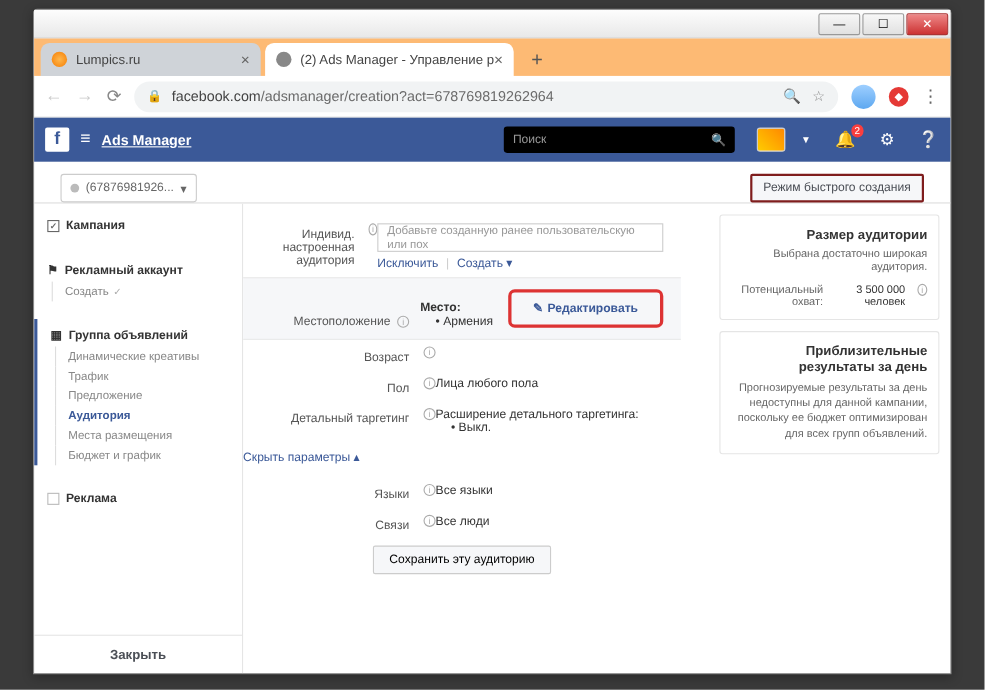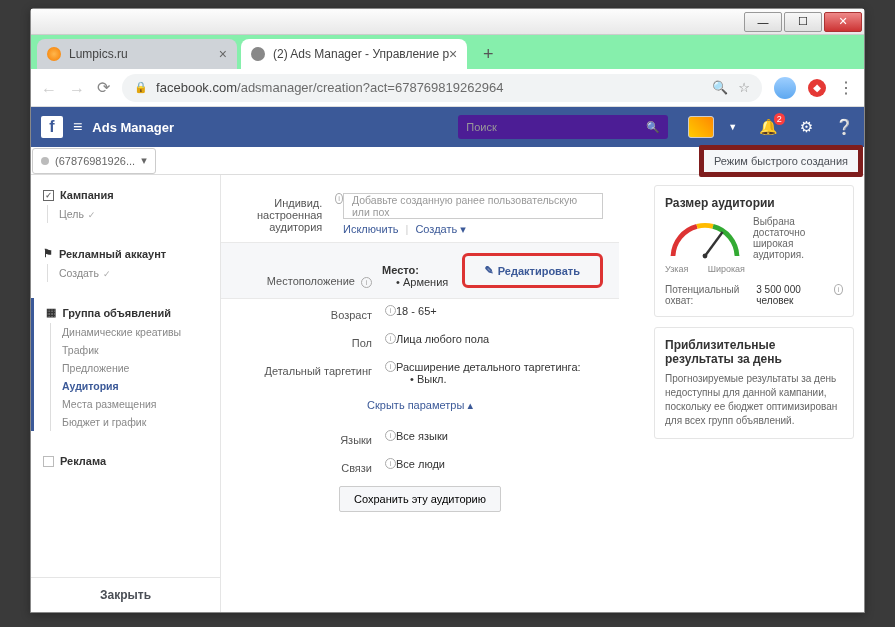--- a/index.html
+++ b/index.html
@@ -4,21 +4,21 @@
 <style>
 * { box-sizing: border-box; margin: 0; padding: 0; font-family: "Segoe UI", Helvetica, Arial, sans-serif; }
 body { background: #3a3a3a; width: 895px; height: 627px; overflow: hidden; position: relative; }
 
 .window { position: absolute; top: 8px; left: 30px; width: 835px; height: 605px; background: #fff; border: 1px solid #888; border-radius: 4px 4px 0 0; box-shadow: 0 2px 10px rgba(0,0,0,.3); display: flex; flex-direction: column; }
 
 .win-title { height: 26px; background: linear-gradient(#fdfdfd,#e8e8e8); border-bottom: 1px solid #ccc; display: flex; justify-content: flex-end; align-items: center; padding: 0 2px; }
 .win-btn { width: 38px; height: 20px; margin-left: 2px; border: 1px solid #999; border-radius: 2px; display: flex; align-items: center; justify-content: center; font-size: 11px; background: linear-gradient(#f7f7f7,#e1e1e1); }
 .win-close { background: linear-gradient(#e88,#c33); color: #fff; border-color: #a33; }
 
-.tab-strip { height: 34px; background: #86efac; display: flex; align-items: flex-end; padding: 0 6px; }
+.tab-strip { height: 34px; background: #fdba74; display: flex; align-items: flex-end; padding: 0 6px; }
 .tab { height: 30px; background: #fff; border-radius: 8px 8px 0 0; display: flex; align-items: center; padding: 0 10px; font-size: 12px; color: #444; min-width: 200px; margin-right: 4px; position: relative; }
 .tab.inactive { background: #cfd3d8; }
 .tab .fav { width: 14px; height: 14px; border-radius: 50%; margin-right: 8px; }
 .fav-orange { background: radial-gradient(circle,#ffb74d,#f57c00); }
 .fav-gray { background: #888; border-radius: 2px; }
 .tab .close { margin-left: auto; color: #666; font-size: 14px; }
 .new-tab { width: 26px; height: 26px; border-radius: 50%; display: flex; align-items: center; justify-content: center; font-size: 18px; color: #555; margin-left: 4px; margin-bottom: 2px; }
 
 .addr-bar { height: 38px; display: flex; align-items: center; padding: 0 10px; gap: 12px; border-bottom: 1px solid #ddd; }
 .nav-ico { color: #888; font-size: 16px; }
@@ -28,33 +28,33 @@
 .url-box .url-host { color: #444; }
 .url-right { display: flex; gap: 10px; align-items: center; margin-left: auto; color: #888; }
 .addr-ext { display: flex; gap: 12px; align-items: center; }
 .ext-avatar { width: 22px; height: 22px; border-radius: 50%; background: linear-gradient(#9ecfff,#5ea8f0); }
 .ext-red { width: 18px; height: 18px; border-radius: 50%; background: #e53935; display: flex; align-items: center; justify-content: center; color: #fff; font-size: 10px; }
 .kebab { color: #666; font-size: 16px; }
 
 .fb-header { height: 40px; background: #3b5998; display: flex; align-items: center; padding: 0 10px; gap: 10px; color: #fff; }
 .fb-logo { width: 22px; height: 22px; background: #fff; color: #3b5998; font-weight: bold; display: flex; align-items: center; justify-content: center; font-size: 16px; border-radius: 2px; }
 .burger { font-size: 16px; }
-.fb-title { font-size: 13px; font-weight: 600; }
-.fb-search { margin-left: auto; width: 210px; height: 24px; background: #4c1d95; border-radius: 3px; display: flex; align-items: center; padding: 0 8px; font-size: 11px; color: #999; }
+.fb-title { font-size: 13px; font-weight: 600; text-decoration: underline; }
+.fb-search { margin-left: auto; width: 210px; height: 24px; background: #000000; border-radius: 3px; display: flex; align-items: center; padding: 0 8px; font-size: 11px; color: #999; }
 .fb-search .q { margin-left: auto; color: #888; }
 .fb-acct { width: 26px; height: 22px; background: #fff; border-radius: 3px; margin-left: 10px; border: 1px solid #ccc; background-image: linear-gradient(45deg,#fc0,#f80); }
 .dd { font-size: 9px; margin-left: 4px; }
 .fb-ico { position: relative; font-size: 15px; margin-left: 12px; }
 .badge { position: absolute; top: -5px; right: -7px; background: #fa3e3e; color: #fff; font-size: 9px; border-radius: 7px; padding: 0 3px; line-height: 12px; }
 .gear, .help { margin-left: 12px; font-size: 15px; }
 
-.sub-bar { height: 28px; border-bottom: 1px solid #ddd; display: flex; align-items: center; padding: 0 1px; }
+.sub-bar { height: 38px; border-bottom: 1px solid #ddd; display: flex; align-items: flex-end; padding: 0 24px; }
 .acct-chip { height: 26px; border: 1px solid #ccc; border-radius: 3px; display: flex; align-items: center; padding: 0 8px; font-size: 11px; color: #666; gap: 6px; }
 .acct-chip .dot { width: 8px; height: 8px; border-radius: 50%; background: #bbb; }
-.quick-btn { margin-left: auto; border: 5px solid #7f1d1d; background: #f6f7f9; padding: 5px 10px; font-size: 11px; border-radius: 2px; color: #4b4f56; }
+.quick-btn { margin-left: auto; border: 2px solid #7f1d1d; background: #f6f7f9; padding: 5px 10px; font-size: 11px; border-radius: 2px; color: #4b4f56; }
 
 .content { flex: 1; display: flex; overflow: hidden; }
 
 .left-nav { width: 190px; border-right: 1px solid #e5e5e5; font-size: 11px; color: #4b4f56; display: flex; flex-direction: column; }
 .nav-body { flex: 1; overflow: auto; padding: 6px 0; }
 .sec-head { padding: 8px 12px 4px; display: flex; align-items: center; gap: 6px; font-weight: 600; color: #333; }
 .sec-head .ico { font-size: 11px; }
 .check-ico { width: 11px; height: 11px; border: 1px solid #666; display: inline-flex; align-items: center; justify-content: center; font-size: 8px; color: #666; }
 .sub-item { padding: 3px 12px 3px 28px; color: #888; font-size: 10.5px; position: relative; }
 .sub-item::before { content: ""; position: absolute; left: 16px; top: 0; bottom: 0; width: 1px; background: #ddd; }
@@ -75,26 +75,26 @@
 .link-row a { color: #3b5998; text-decoration: none; }
 .sep { color: #ccc; margin: 0 4px; }
 
 .loc-row { background: #f6f7f9; border-top: 1px solid #e9e9e9; border-bottom: 1px solid #e9e9e9; padding: 10px 16px; display: flex; align-items: flex-end; position: relative; }
 .loc-content { flex: 1; font-size: 11px; }
 .loc-content b { font-size: 11px; }
 .bullet { margin-left: 14px; }
 .edit-btn { color: #3b5998; font-size: 11px; font-weight: 600; display: flex; align-items: center; gap: 4px; border: 3px solid #d33; border-radius: 6px; padding: 8px 20px; }
 .pen { font-size: 11px; }
 
-.hide-params { text-align: center; font-size: 11px; padding: 8px 0 12px; }
+.hide-params { font-size: 11px; padding: 8px 0 12px; }
 .hide-params a { color: #3b5998; text-decoration: none; }
 
 .save-btn { display: block; margin: 6px auto; border: 1px solid #ccc; background: #f6f7f9; padding: 6px 14px; font-size: 11px; border-radius: 2px; }
 
-.right-col { width: 220px; padding: 0; font-size: 11px; color: #333; overflow: auto; }
+.right-col { width: 220px; padding: 0; font-size: 11px; color: #333; overflow: auto; text-align: right; }
 .panel { border: 1px solid #e5e5e5; border-radius: 3px; margin: 10px 10px 0; padding: 10px; }
 .panel h4 { font-size: 12px; font-weight: 600; margin-bottom: 6px; }
 .gauge { width: 80px; height: 40px; position: relative; margin: 4px 0; }
 .gauge svg { width: 100%; height: 100%; }
 .gauge-labels { display: flex; justify-content: space-between; font-size: 9px; color: #888; width: 80px; }
 .aud-row { display: flex; gap: 8px; }
 .aud-txt { font-size: 10px; color: #666; flex: 1; }
 .reach-row { display: flex; font-size: 10px; color: #666; margin-top: 10px; gap: 8px; align-items: flex-start; }
 .reach-row .num { color: #333; font-weight: 400; }
 .panel p { font-size: 10px; color: #666; line-height: 1.4; }
@@ -168,21 +168,20 @@
   </div>
 
   <div class="content">
 
     <div class="left-nav">
       <div class="nav-body">
         <div class="sec-head">
           <span class="check-ico">✓</span>
           <span>Кампания</span>
         </div>
-        <div class="sub-item tick">Цель</div>
         <div class="sec-spacer"></div>
 
         <div class="sec-head">
           <span class="ico">⚑</span>
           <span>Рекламный аккаунт</span>
         </div>
         <div class="sub-item tick">Создать</div>
         <div class="sec-spacer"></div>
 
         <div class="sec-active">
@@ -235,21 +234,20 @@
           </div>
           <div class="edit-btn">
             <span class="pen">✎</span>
             <span>Редактировать</span>
           </div>
         </div>
 
         <div class="form-row">
           <div class="form-label">Возраст</div>
           <span class="info">i</span>
-          <div class="form-val">18 - 65+</div>
         </div>
 
         <div class="form-row">
           <div class="form-label">Пол</div>
           <span class="info">i</span>
           <div class="form-val">Лица любого пола</div>
         </div>
 
         <div class="form-row">
           <div class="form-label">Детальный таргетинг</div>
@@ -276,35 +274,20 @@
           <div class="form-val">Все люди</div>
         </div>
 
         <button class="save-btn">Сохранить эту аудиторию</button>
       </div>
 
       <div class="right-col">
         <div class="panel">
           <h4>Размер аудитории</h4>
           <div class="aud-row">
-            <div>
-              <div class="gauge">
-                <svg viewBox="0 0 100 50">
-                  <path d="M10 45 A40 40 0 0 1 40 8" stroke="#d33" stroke-width="6" fill="none"></path>
-                  <path d="M40 8 A40 40 0 0 1 60 8" stroke="#fb0" stroke-width="6" fill="none"></path>
-                  <path d="M60 8 A40 40 0 0 1 90 45" stroke="#3a3" stroke-width="6" fill="none"></path>
-                  <line x1="50" y1="45" x2="72" y2="15" stroke="#333" stroke-width="3"></line>
-                  <circle cx="50" cy="45" r="3" fill="#333"></circle>
-                </svg>
-              </div>
-              <div class="gauge-labels">
-                <span>Узкая</span>
-                <span>Широкая</span>
-              </div>
-            </div>
             <div class="aud-txt">Выбрана достаточно широкая аудитория.</div>
           </div>
           <div class="reach-row">
             <span>Потенциальный охват:</span>
             <span class="num">3 500 000 человек</span>
             <span class="info">i</span>
           </div>
         </div>
 
         <div class="panel">

